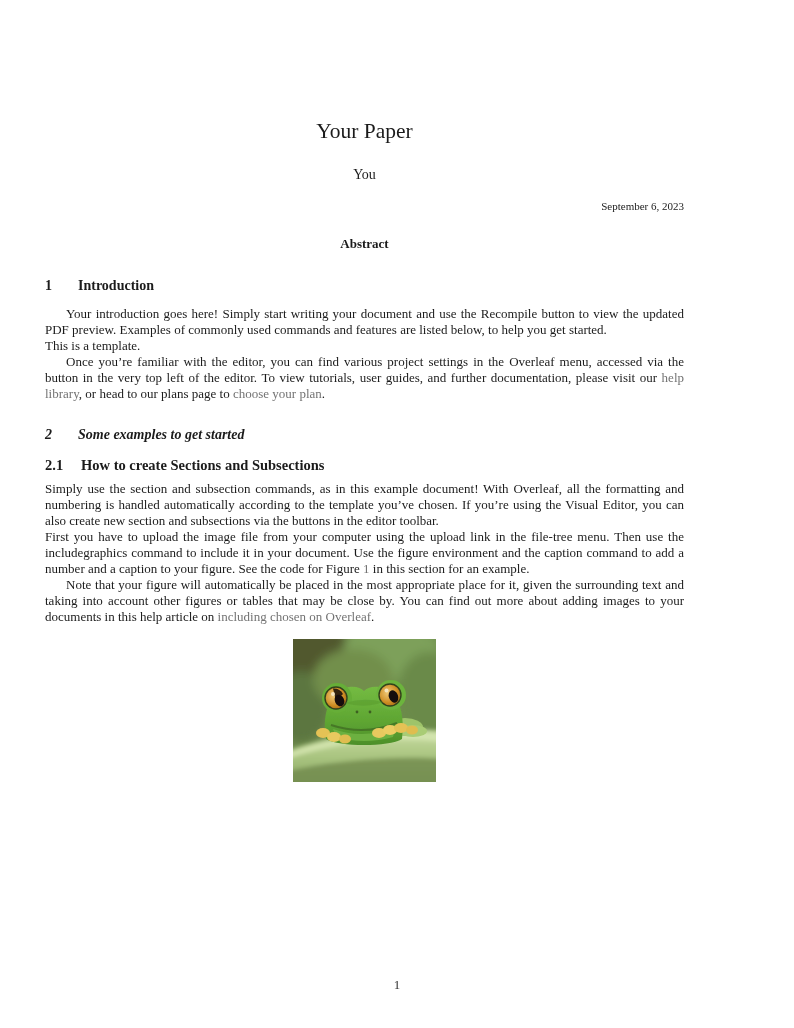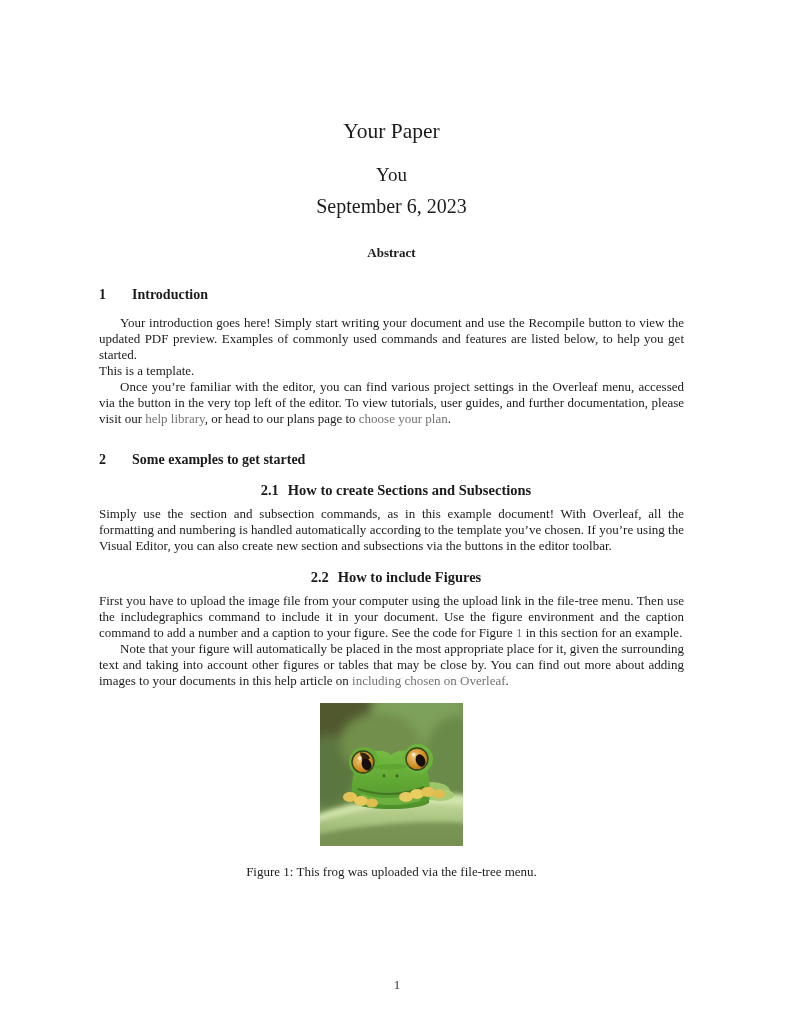--- a/index.html
+++ b/index.html
@@ -3,31 +3,31 @@
 <meta charset="utf-8">
 <style>
   html,body{margin:0;padding:0;background:#ffffff;}
   .page{
     position:relative;
     width:794px;height:1028px;
     background:#ffffff;
     color:#1b1b1b;
     font-family:"Liberation Serif","DejaVu Serif",serif;
     box-sizing:border-box;
-    padding:119px 110px 0 99px;
+    padding:119px 110px 0 45px;
     overflow:hidden;
   }
   .title{text-align:center;font-size:21.5px;line-height:25px;}
-  .author{text-align:center;font-size:19px;line-height:17px;margin-top:22px;}
-  .date{text-align:center;font-size:20px;line-height:17px;margin-top:15px;}
-  .abs-head{text-align:center;font-weight:bold;font-size:13px;line-height:15px;margin-top:30px;}
+  .author{text-align:center;font-size:14px;line-height:17px;margin-top:22px;}
+  .date{text-align:right;font-size:11px;line-height:17px;margin-top:15px;}
+  .abs-head{text-align:center;font-weight:bold;font-size:13px;line-height:15px;margin-top:21px;}
   .abs-text{margin:4px 36px 0 36px;text-indent:18px;font-size:13px;line-height:16px;}
   h1{font-size:14px;line-height:21px;font-weight:bold;margin:24px 0 10px 0;}
-  h2{font-size:14.5px;line-height:17px;font-weight:bold;margin:12px 0 7px 0;text-align:center;}
-  h1.sec2{margin-top:22px;}
+  h2{font-size:14.5px;line-height:17px;font-weight:bold;margin:12px 0 7px 0;}
+  h1.sec2{margin-top:22px;font-style:italic;}
   .secnum{display:inline-block;min-width:33px;}
   .subnum{display:inline-block;min-width:36px;}
   p.body{margin:0;font-size:13px;line-height:16px;text-align:justify;}
   p.indent{text-indent:21px;}
   .link{color:#737373;text-decoration:none;cursor:pointer;}
   .figwrap{text-align:center;margin-top:14px;}
   .figimg{display:inline-block;width:143px;height:143px;line-height:0;}
   .caption{text-align:center;font-size:13px;line-height:16px;margin-top:14px;}
   .pagenum{position:absolute;left:0;right:0;top:977px;text-align:center;font-size:13px;color:#333;}
 </style>
@@ -46,21 +46,20 @@
 
   <p class="body indent">Your introduction goes here! Simply start writing your document and use the Recompile button to view the updated PDF preview. Examples of commonly used commands and features are listed below, to help you get started.</p>
   <p class="body">This is a template.</p>
   <p class="body indent"><span>Once you’re familiar with the editor, you can find various project settings in the Overleaf menu, accessed via the button in the very top left of the editor. To view tutorials, user guides, and further documentation, please visit our </span><a class="link">help library</a><span>, or head to our plans page to </span><a class="link">choose your plan</a><span>.</span></p>
 
   <h1 class="sec2"><span class="secnum">2</span><span>Some examples to get started</span></h1>
 
   <h2><span class="subnum">2.1</span><span>How to create Sections and Subsections</span></h2>
   <p class="body">Simply use the section and subsection commands, as in this example document! With Overleaf, all the formatting and numbering is handled automatically according to the template you’ve chosen. If you’re using the Visual Editor, you can also create new section and subsections via the buttons in the editor toolbar.</p>
 
-  <h2 style="margin-top:15px;"><span class="subnum">2.2</span><span>How to include Figures</span></h2>
   <p class="body"><span>First you have to upload the image file from your computer using the upload link in the file-tree menu. Then use the includegraphics command to include it in your document. Use the figure environment and the caption command to add a number and a caption to your figure. See the code for Figure </span><a class="link">1</a><span> in this section for an example.</span></p>
   <p class="body indent"><span>Note that your figure will automatically be placed in the most appropriate place for it, given the surrounding text and taking into account other figures or tables that may be close by. You can find out more about adding images to your documents in this help article on </span><a class="link">including chosen on Overleaf</a><span>.</span></p>
 
   <div class="figwrap">
     <span class="figimg" role="img" aria-label="Green frog perched on a pale green branch with blurred green background">
       <svg width="143" height="143" viewBox="0 0 143 143">
         <defs>
           <filter id="blurBig" x="-30%" y="-30%" width="160%" height="160%">
               <feGaussianBlur stdDeviation="5"></feGaussianBlur>
             </filter>
@@ -122,17 +121,16 @@
           <ellipse cx="52" cy="100" rx="6" ry="4.5" fill="#dfbd50"></ellipse>
           <ellipse cx="86" cy="94" rx="7" ry="5" fill="#e8c95e"></ellipse>
           <ellipse cx="97" cy="91" rx="7" ry="5" fill="#eccd62"></ellipse>
           <ellipse cx="108" cy="89" rx="7" ry="5" fill="#e5c254"></ellipse>
           <ellipse cx="119" cy="91" rx="6" ry="4.5" fill="#dfbd50"></ellipse>
         </g>
       </svg>
     </span>
   </div>
 
-  <div class="caption">Figure 1: This frog was uploaded via the file-tree menu.</div>
 
   <div class="pagenum">1</div>
 
 </div>
 
 </body></html>

